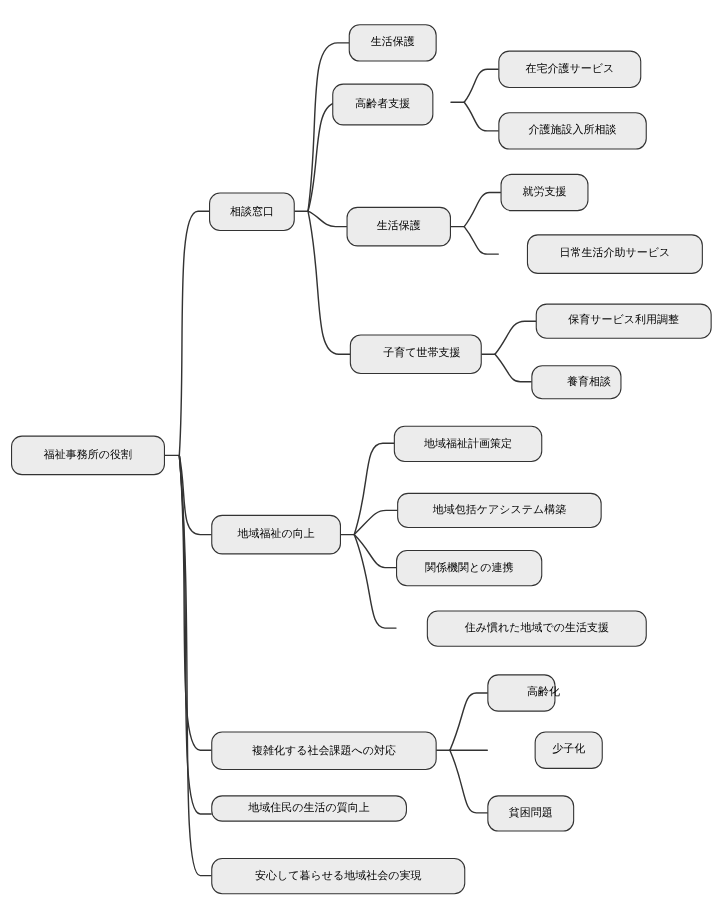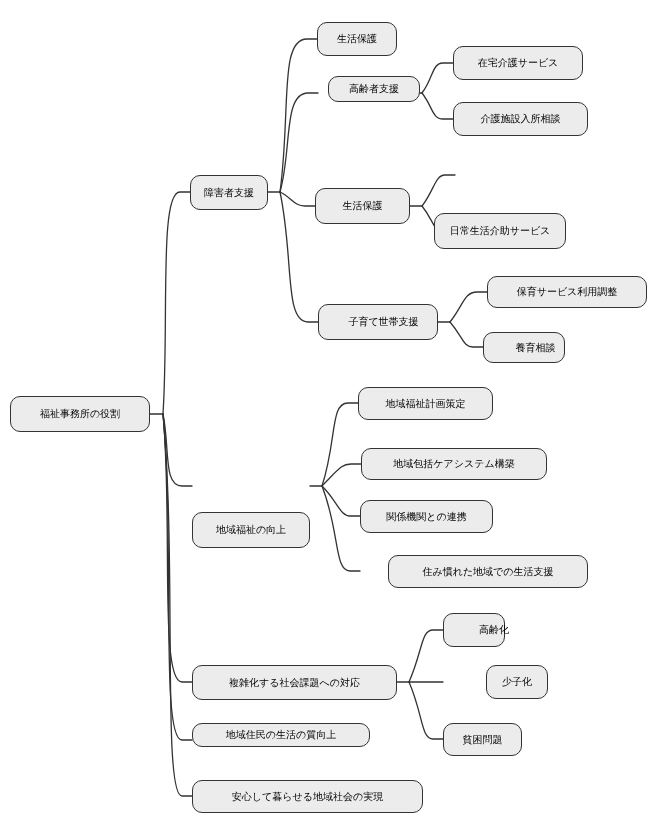--- a/index.html
+++ b/index.html
@@ -88,32 +88,33 @@
     <path d="M322,486 C338,502 340,516 350,516 L360,516"></path>
     <path d="M322,486 C340,532 334,571 350,571 L360,571"></path>
 
     <path d="M409,682 C423,650 421,630 433,630 L443,630"></path>
     <path d="M409,682 L443,682"></path>
     <path d="M409,682 C423,714 421,739 433,739 L443,739"></path>
   </svg>
 
   <div class="node" style="left:10px;top:396px;width:140px;height:36px;">福祉事務所の役割</div>
 
-  <div class="node" style="left:190px;top:175px;width:78px;height:35px;">障害者支援</div>
-  <div class="node" style="left:192px;top:468px;width:118px;height:36px;margin-top:44px;">地域福祉の向上</div>
+  <div class="node" style="left:190px;top:175px;width:78px;height:35px;">相談窓口</div>
+  <div class="node" style="left:192px;top:468px;width:118px;height:36px;">地域福祉の向上</div>
   <div class="node" style="left:192px;top:665px;width:205px;height:35px;">複雑化する社会課題への対応</div>
   <div class="node" style="left:192px;top:723px;width:178px;height:24px;">地域住民の生活の質向上</div>
   <div class="node" style="left:192px;top:780px;width:231px;height:33px;">安心して暮らせる地域社会の実現</div>
 
   <div class="node" style="left:317px;top:22px;width:80px;height:34px;">生活保護</div>
-  <div class="node" style="left:328px;top:76px;width:92px;height:26px;">高齢者支援</div>
+  <div class="node" style="left:302px;top:76px;width:92px;height:38px;">高齢者支援</div>
   <div class="node" style="left:453px;top:46px;width:130px;height:34px;">在宅介護サービス</div>
   <div class="node" style="left:453px;top:102px;width:135px;height:34px;">介護施設入所相談</div>
   <div class="node" style="left:315px;top:188px;width:95px;height:36px;">生活保護</div>
-  <div class="node" style="left:434px;top:213px;width:132px;height:36px;">日常生活介助サービス</div>
+  <div class="node" style="left:455px;top:158px;width:80px;height:34px;">就労支援</div>
+  <div class="node" style="left:479px;top:213px;width:160px;height:36px;">日常生活介助サービス</div>
   <div class="node" style="left:318px;top:304px;width:120px;height:36px;padding-left:11px;">子育て世帯支援</div>
   <div class="node" style="left:487px;top:276px;width:160px;height:32px;">保育サービス利用調整</div>
   <div class="node" style="left:483px;top:332px;width:82px;height:31px;padding-left:23px;">養育相談</div>
 
   <div class="node" style="left:358px;top:387px;width:135px;height:33px;">地域福祉計画策定</div>
   <div class="node" style="left:361px;top:448px;width:186px;height:32px;">地域包括ケアシステム構築</div>
   <div class="node" style="left:360px;top:500px;width:133px;height:33px;">関係機関との連携</div>
   <div class="node" style="left:360px;top:555px;width:200px;height:33px;margin-left:28px;">住み慣れた地域での生活支援</div>
 
   <div class="node" style="left:443px;top:613px;width:62px;height:34px;padding-left:40px;">高齢化</div>

